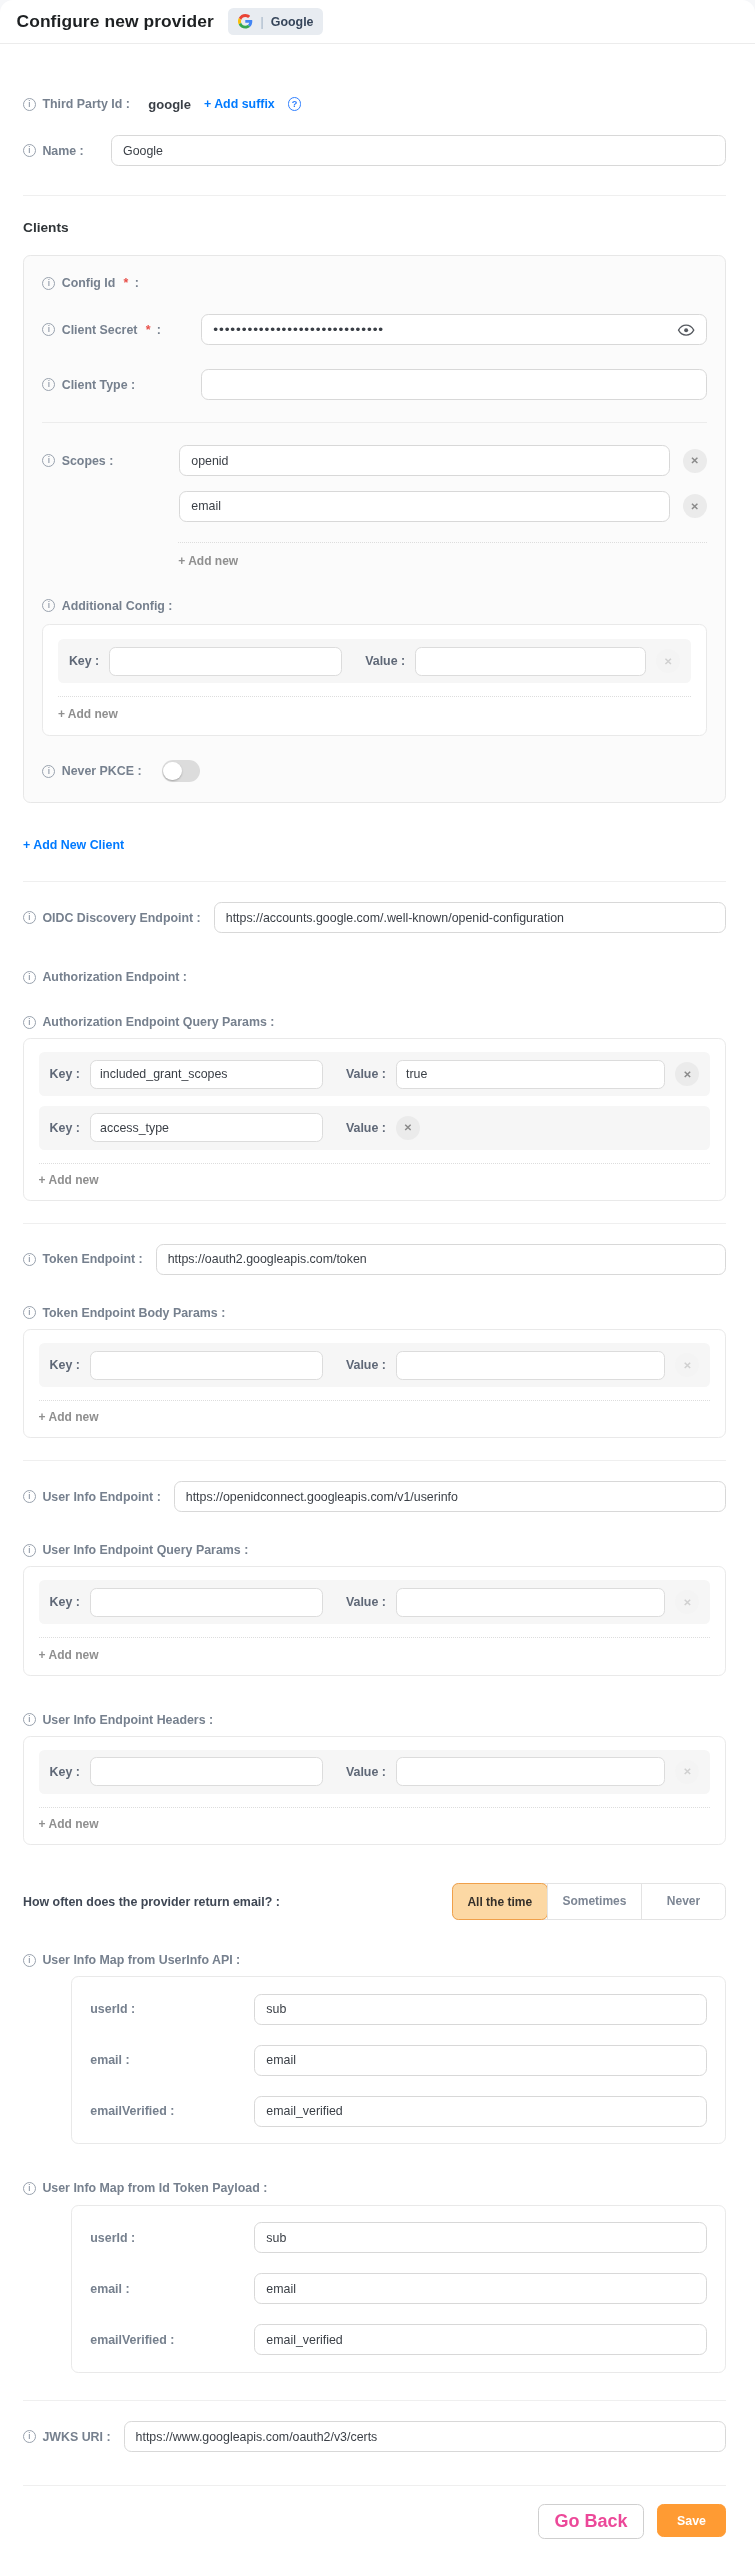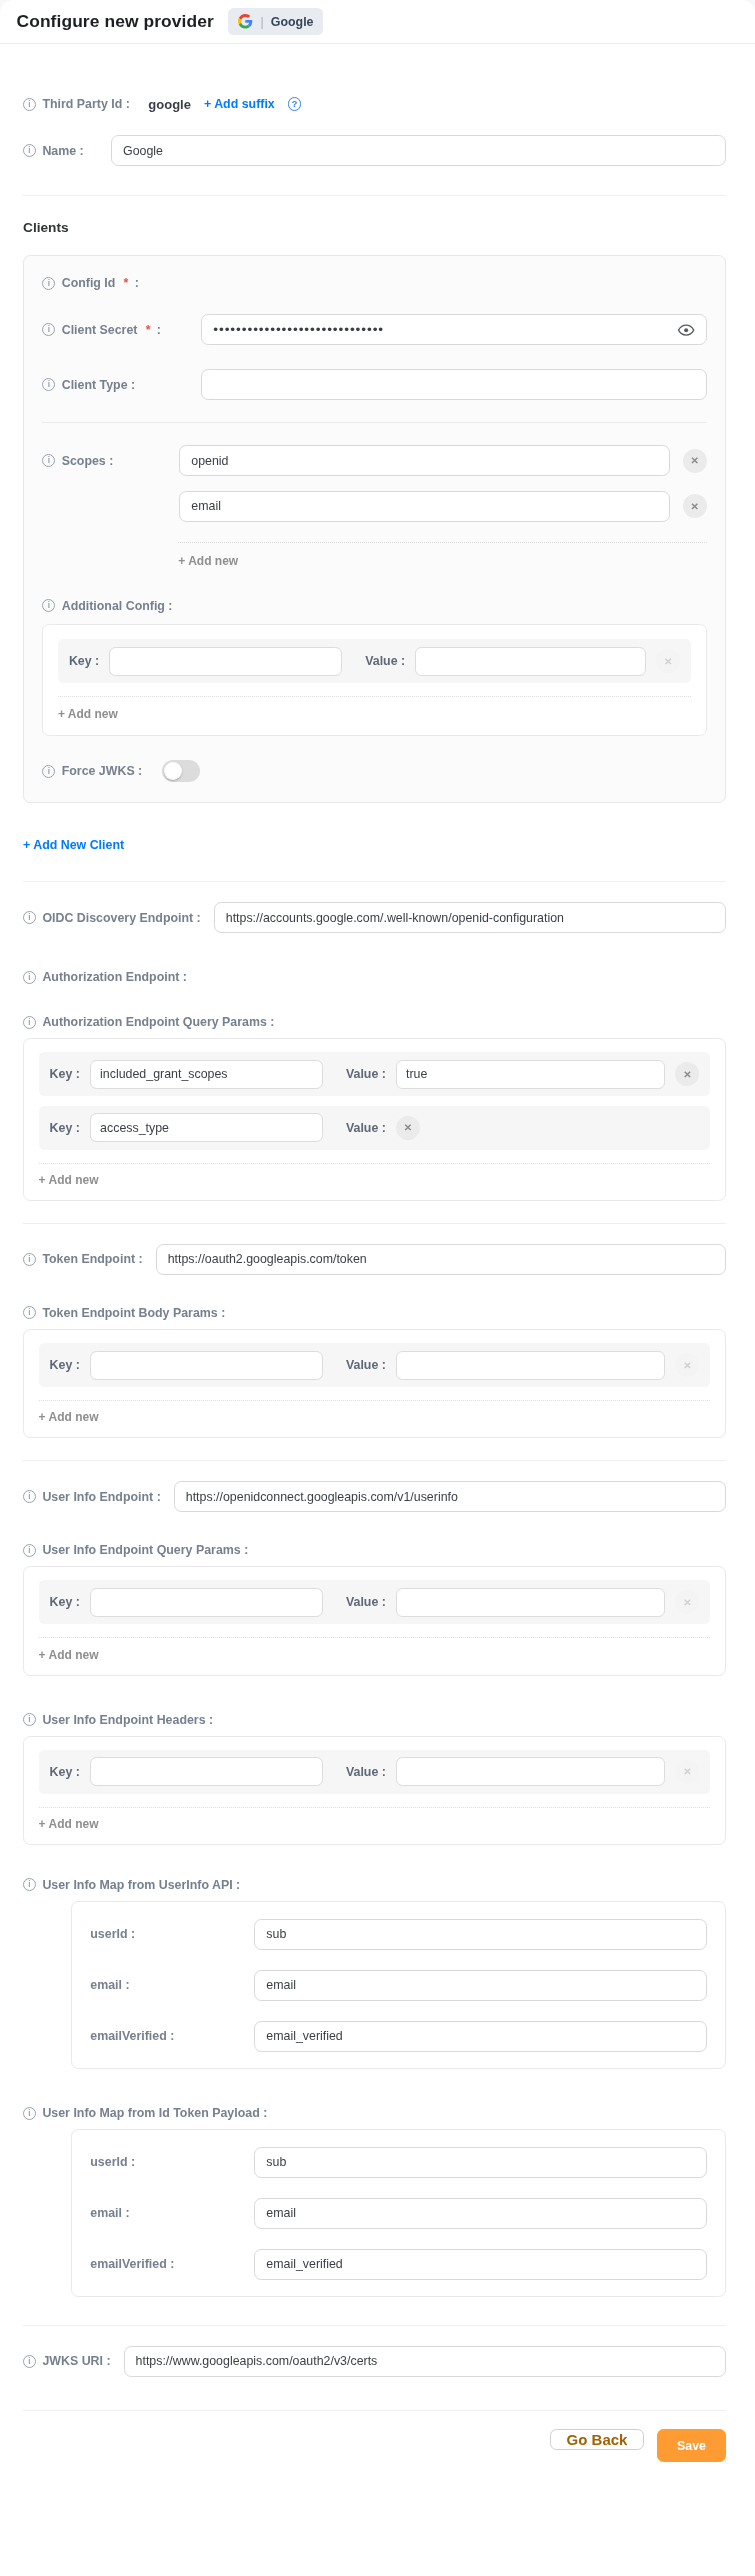--- a/index.html
+++ b/index.html
@@ -100,22 +100,22 @@
   .mrow + .mrow { margin-top:20px; }
   .mlbl { width:151px; min-width:151px; color:#76808e; font-weight:600; font-size:12.4px; }
   .map-lbl-a { margin-top:33px; }
   .map-lbl-b { margin-top:37px; }
   .hr-4 { margin-top:27.5px; }
   .jwks-row { margin-top:20px; }
   .hr-5 { margin-top:33px; }
 
   
   .footer { margin-top:18.3px; display:flex; justify-content:flex-end; gap:13px; }
-  .btn-back { height:21px; padding:0 15.6px; background:#fff; border:0.9px solid #cfcfcf; border-radius:6.4px;
-              color:#a16207; font-weight:700; font-size:15px; cursor:pointer; font-family:inherit; }
+  .btn-back { height:35px; padding:0 15.6px; background:#fff; border:0.9px solid #cfcfcf; border-radius:6.4px;
+              color:#ec4899; font-weight:700; font-size:18px; cursor:pointer; font-family:inherit; }
   .btn-save { height:33px; padding:0 19px; background:#ff9b33; border:0.9px solid #ff9b33; border-radius:6.4px;
               color:#fff; font-weight:700; font-size:12.4px; cursor:pointer; font-family:inherit; }
 </style>
 </head>
 <body>
 
 <div class="page">
 
   <div class="hdr">
     <div class="hdr-title">Configure new provider</div>
@@ -227,21 +227,21 @@
           <input class="vinp" type="text" value="" style="">
           <button class="xbtn dis">✕</button>
         </div>
         <hr class="dotted sub-dotted">
         <span class="addnew sub-add">+ Add new</span>
       </div>
 
       <div class="pkce-row">
         <span class="lbl">
           <i class="info-i">i</i>
-          <span>Force JWKS :</span>
+          <span>Never PKCE :</span>
         </span>
         <span class="toggle">
             <span class="knob"></span>
           </span>
       </div>
     </div>
 
     <a class="link add-client">+ Add New Client</a>
 
     <hr class="div hr-2">
@@ -361,20 +361,28 @@
         <input class="kinp" type="text" value="" style="">
         <span class="kvlbl vlbl">Value :</span>
         <input class="vinp" type="text" value="" style="">
         <button class="xbtn dis">✕</button>
       </div>
       <hr class="dotted sub-dotted">
       <span class="addnew sub-add">+ Add new</span>
     </div>
 
     
+    <div class="freq-row">
+      <span class="freq-q">How often does the provider return email? :</span>
+      <span class="seg">
+        <button class="seg-btn sel">All the time</button>
+        <button class="seg-btn">Sometimes</button>
+        <button class="seg-btn">Never</button>
+      </span>
+    </div>
 
     
     <div class="row map-lbl-a">
       <span class="lbl">
         <i class="info-i">i</i>
         <span>User Info Map from UserInfo API :</span>
       </span>
     </div>
     <div class="mpanel">
       <div class="mrow">

